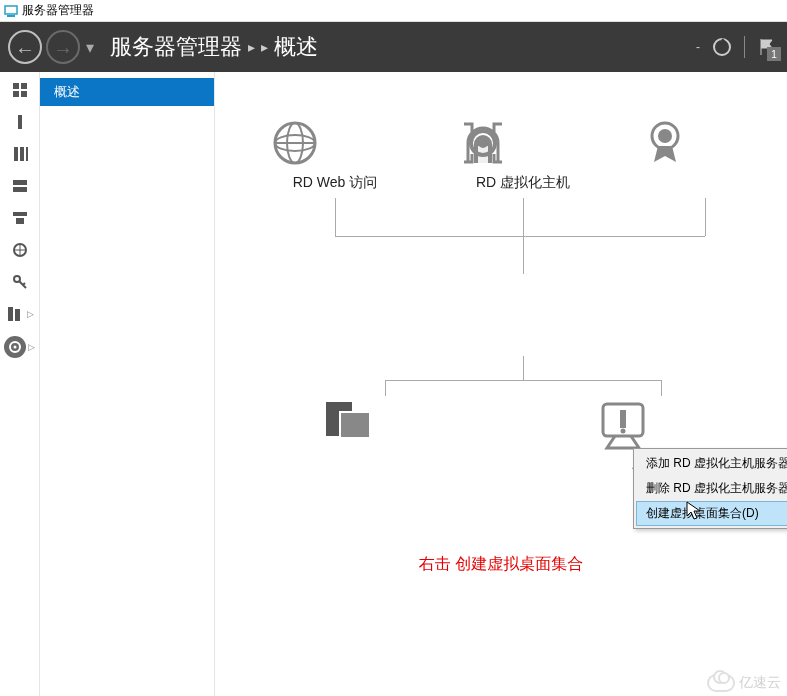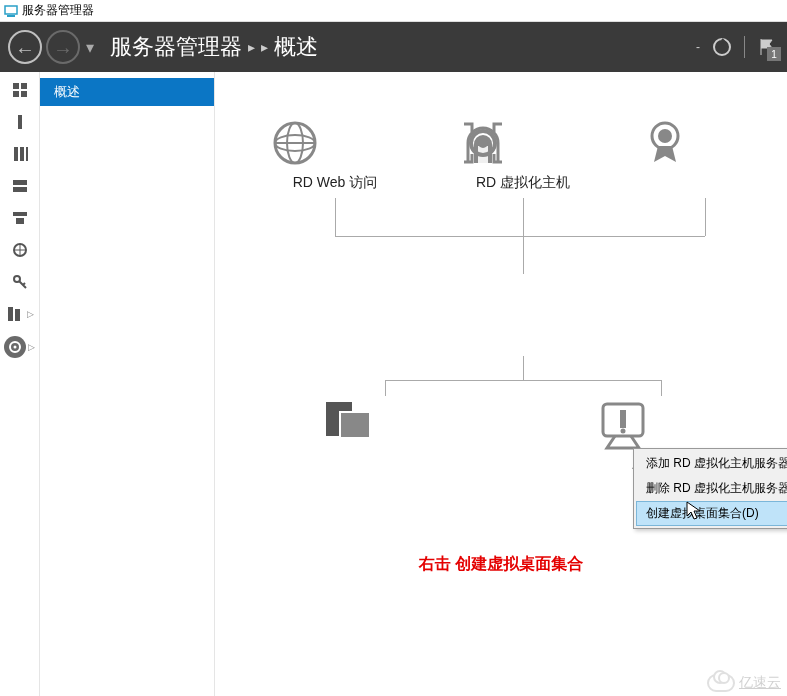--- a/index.html
+++ b/index.html
@@ -45,23 +45,23 @@
   
   .line { position:absolute; background:#aaa; }
 
   
   .context-menu { position:absolute; left:418px; top:330px; width:218px; background:#f0f0f0; border:1px solid #999; box-shadow:2px 2px 4px rgba(0,0,0,.2); font-size:12px; padding:2px; z-index:5; }
   .context-menu .mi { padding:4px 10px; cursor:pointer; white-space:nowrap; }
   .context-menu .mi.hover { background:#bfe3f9; border:1px solid #7bb6d9; padding:3px 9px; }
 
   .cursor-img { position:absolute; left:471px; top:383px; z-index:6; }
 
-  .instruction { position:absolute; top:436px; width:100%; text-align:center; color:#e40000; font-size:16px; font-weight:bold; }
-
-  .watermark { position:absolute; right:6px; bottom:4px; opacity:.45; display:flex; align-items:center; gap:4px; font-size:14px; color:#999;text-decoration:underline; }
+  .instruction { position:absolute; top:436px; width:100%; text-align:center; color:#e40000; font-size:16px; font-weight:normal; }
+
+  .watermark { position:absolute; right:6px; bottom:4px; opacity:.45; display:flex; align-items:center; gap:4px; font-size:14px; color:#999; }
   .watermark .cloud { width:28px; height:18px; border:2px solid #bbb; border-radius:10px; position:relative; }
   .watermark .cloud::before { content:""; position:absolute; width:10px; height:10px; border:2px solid #bbb; border-radius:50%; top:-6px; left:4px; background:#fff;}
   .watermark .cloud::after { content:""; position:absolute; width:8px; height:8px; border:2px solid #bbb; border-radius:50%; top:-4px; right:3px; background:#fff;}
 
   
   svg { display:block; }
 </style>
 </head>
 <body>
 

